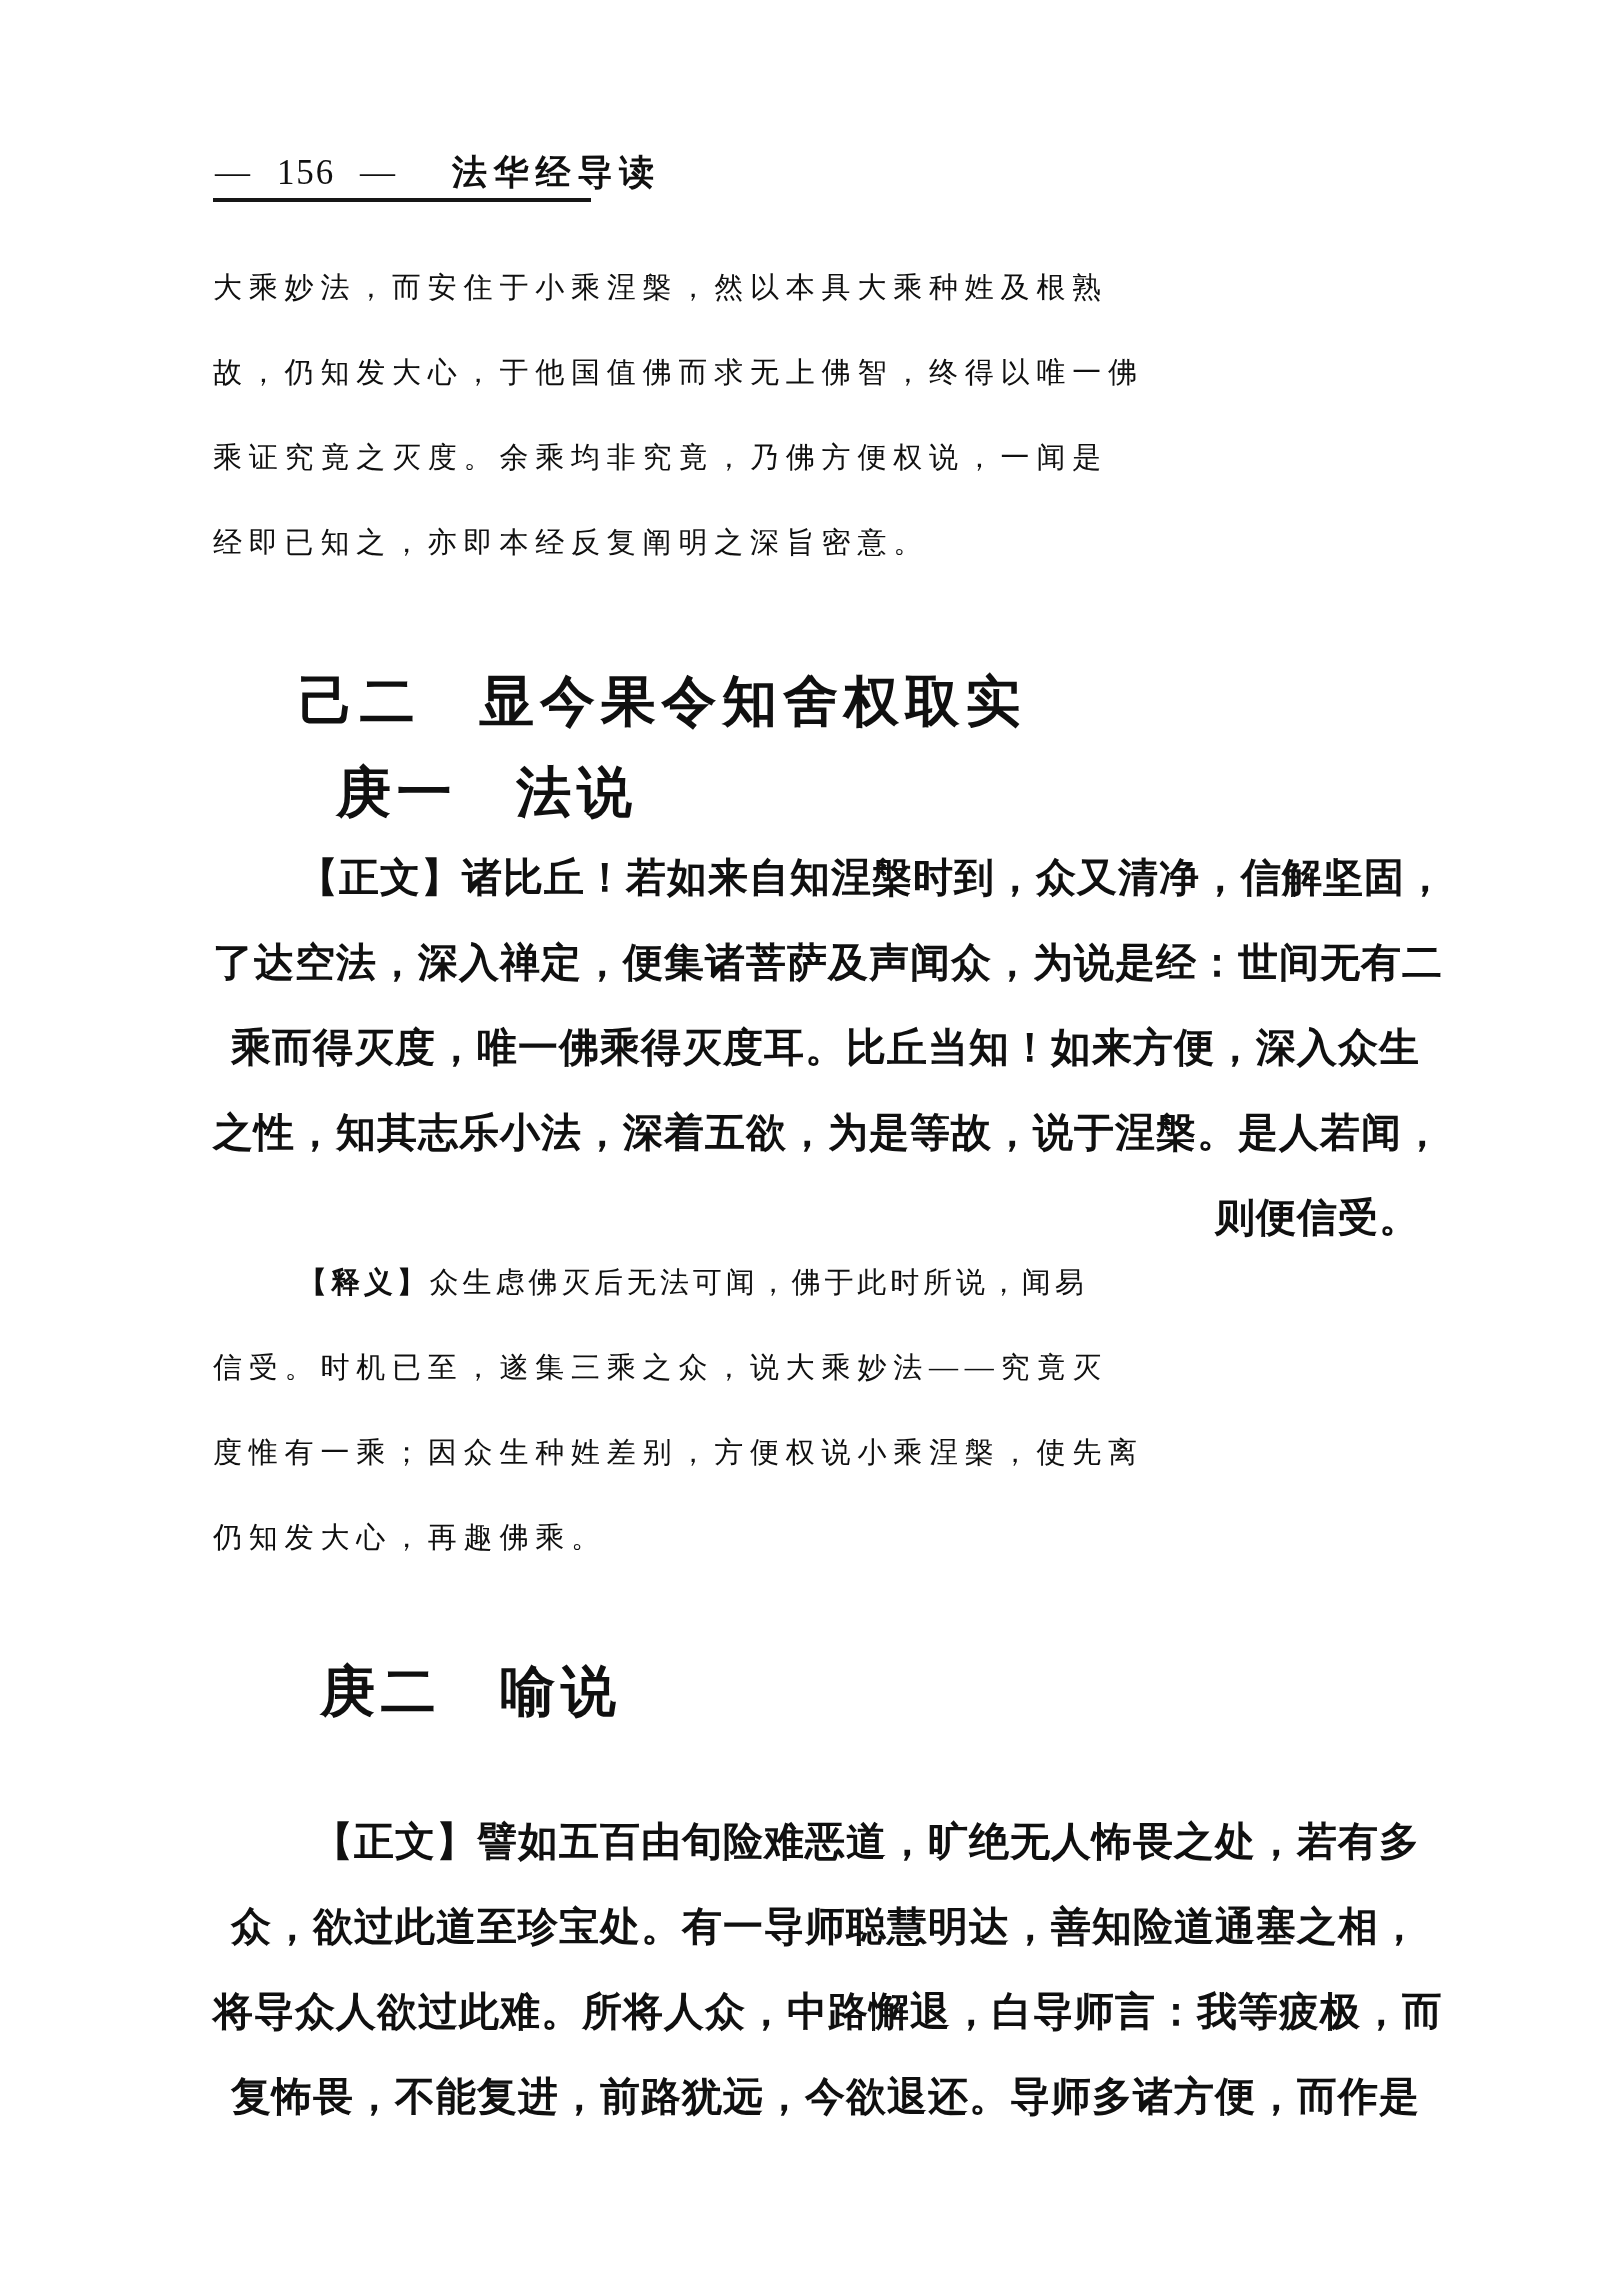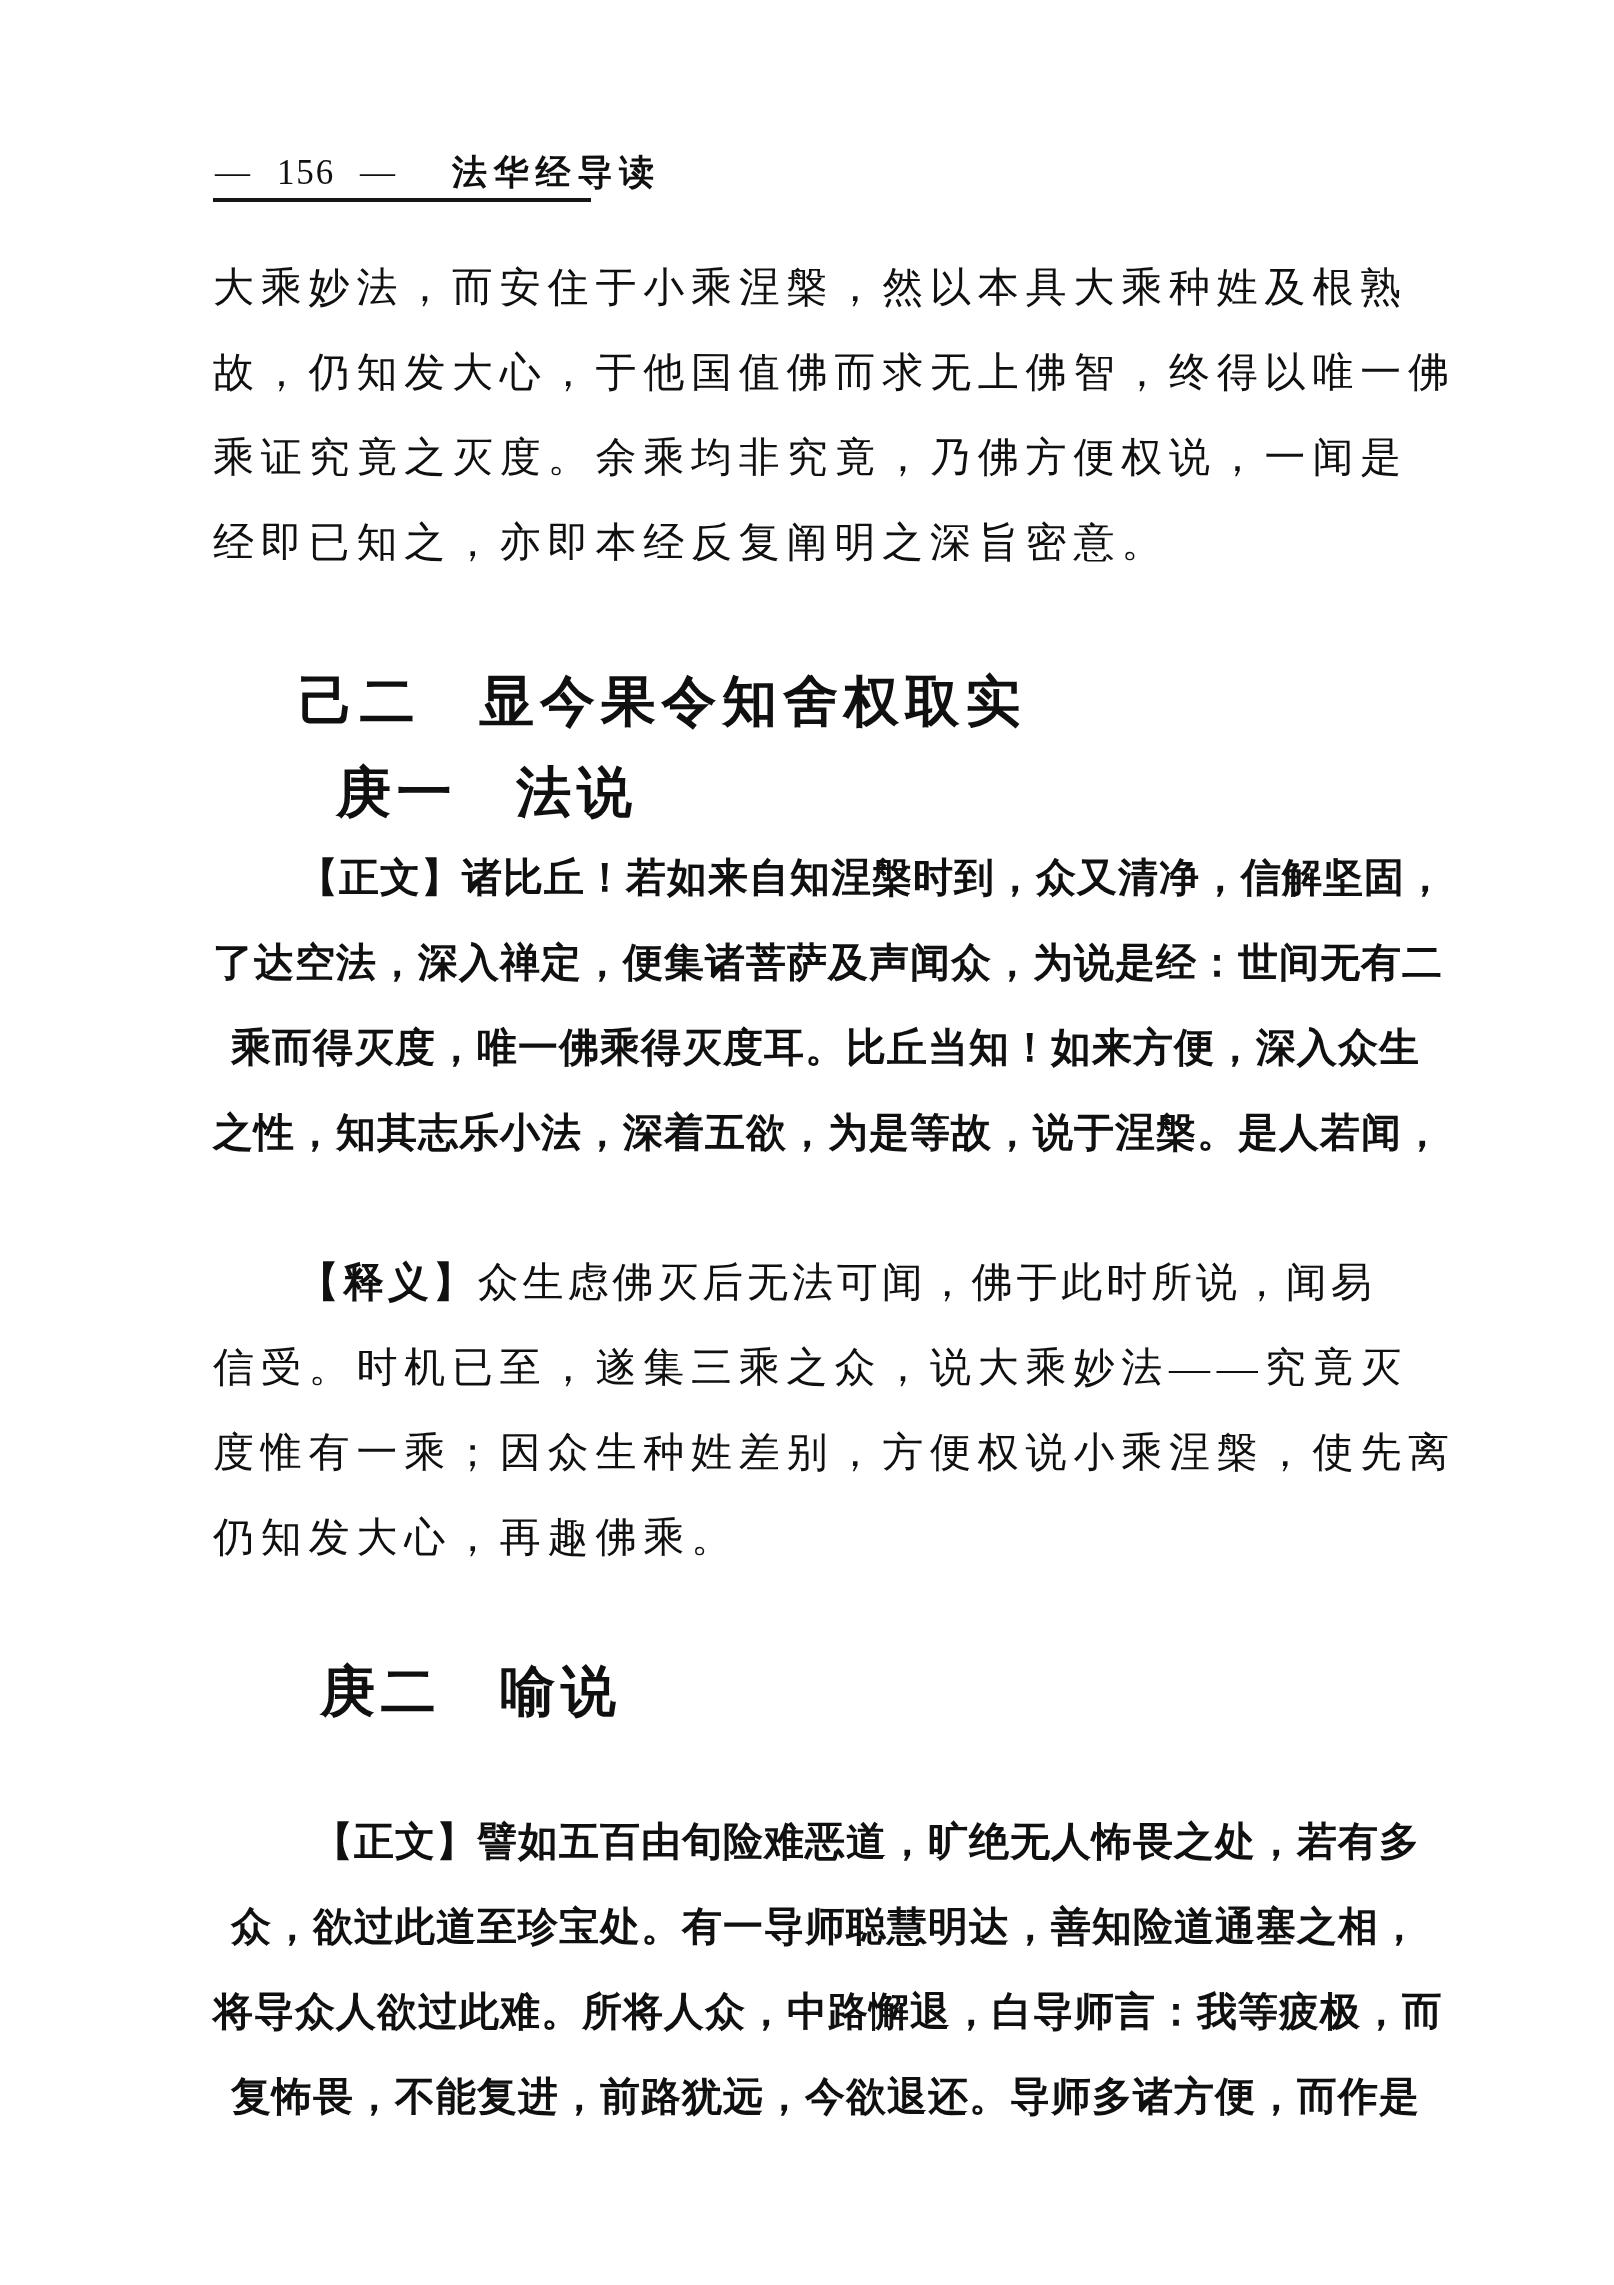--- a/index.html
+++ b/index.html
@@ -42,21 +42,21 @@
   .header-rule {
     position: absolute;
     left: 213px;
     top: 198px;
     width: 378px;
     height: 3.9px;
     background: #161616;
   }
   
   .para {
-    font-size: 41px;
+    font-size: 29px;
     line-height: 85px;
     letter-spacing: 6.8px;
     white-space: nowrap;
   }
   .para .line { height: 85px; }
   .scripture {
     font-weight: 700;
     font-size: 40px;
     letter-spacing: 1px;
     text-align: right;
@@ -105,20 +105,21 @@
     <span class="h-title">法说</span>
   </div>
 
   <div class="block para scripture" style="top:835px;">
     <div class="line indent">
       <span class="label">【正文】</span><span>诸比丘！若如来自知涅槃时到，众又清净，信解坚固，</span>
     </div>
     <div class="line">了达空法，深入禅定，便集诸菩萨及声闻众，为说是经：世间无有二</div>
     <div class="line">乘而得灭度，唯一佛乘得灭度耳。比丘当知！如来方便，深入众生</div>
     <div class="line">之性，知其志乐小法，深着五欲，为是等故，说于涅槃。是人若闻，</div>
+    <div class="line">则便信受。</div>
   </div>
 
   <div class="block para" style="top:1240px;">
     <div class="line indent tight">
       <span class="label">【释义】</span><span>众生虑佛灭后无法可闻，佛于此时所说，闻易</span>
     </div>
     <div class="line">信受。时机已至，遂集三乘之众，说大乘妙法——究竟灭</div>
     <div class="line">度惟有一乘；因众生种姓差别，方便权说小乘涅槃，使先离</div>
     <div class="line">仍知发大心，再趣佛乘。</div>
   </div>

